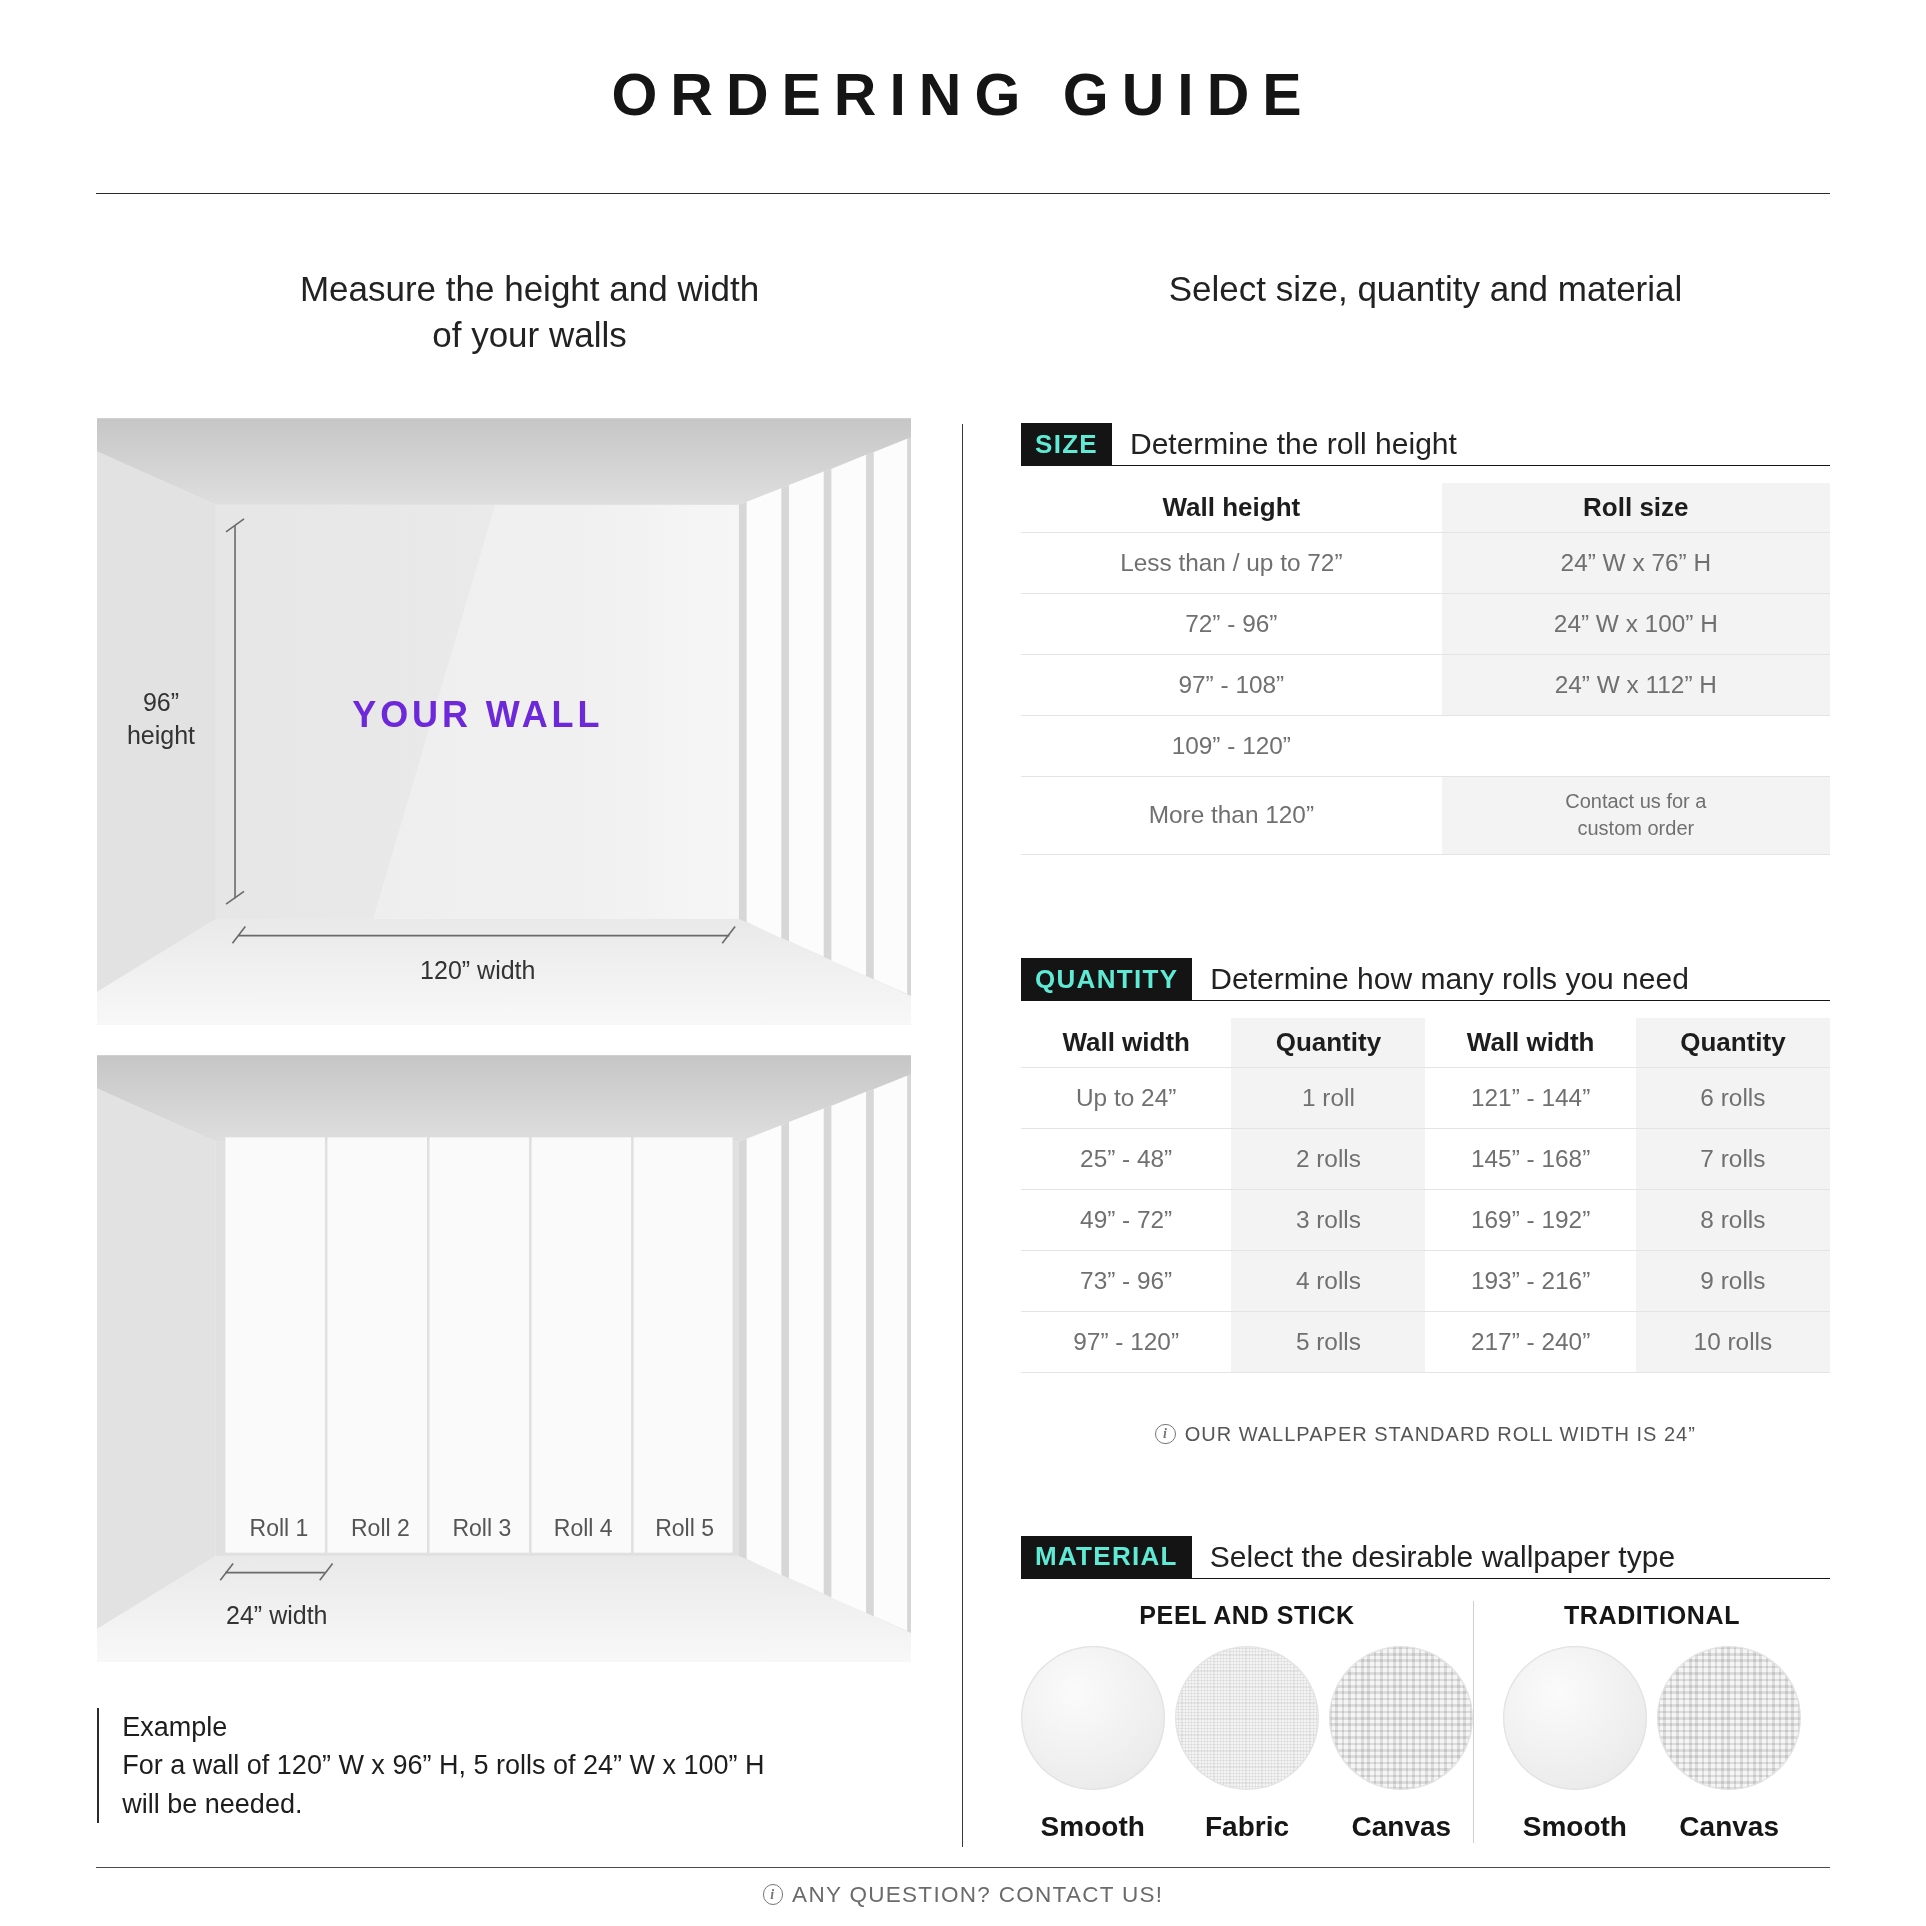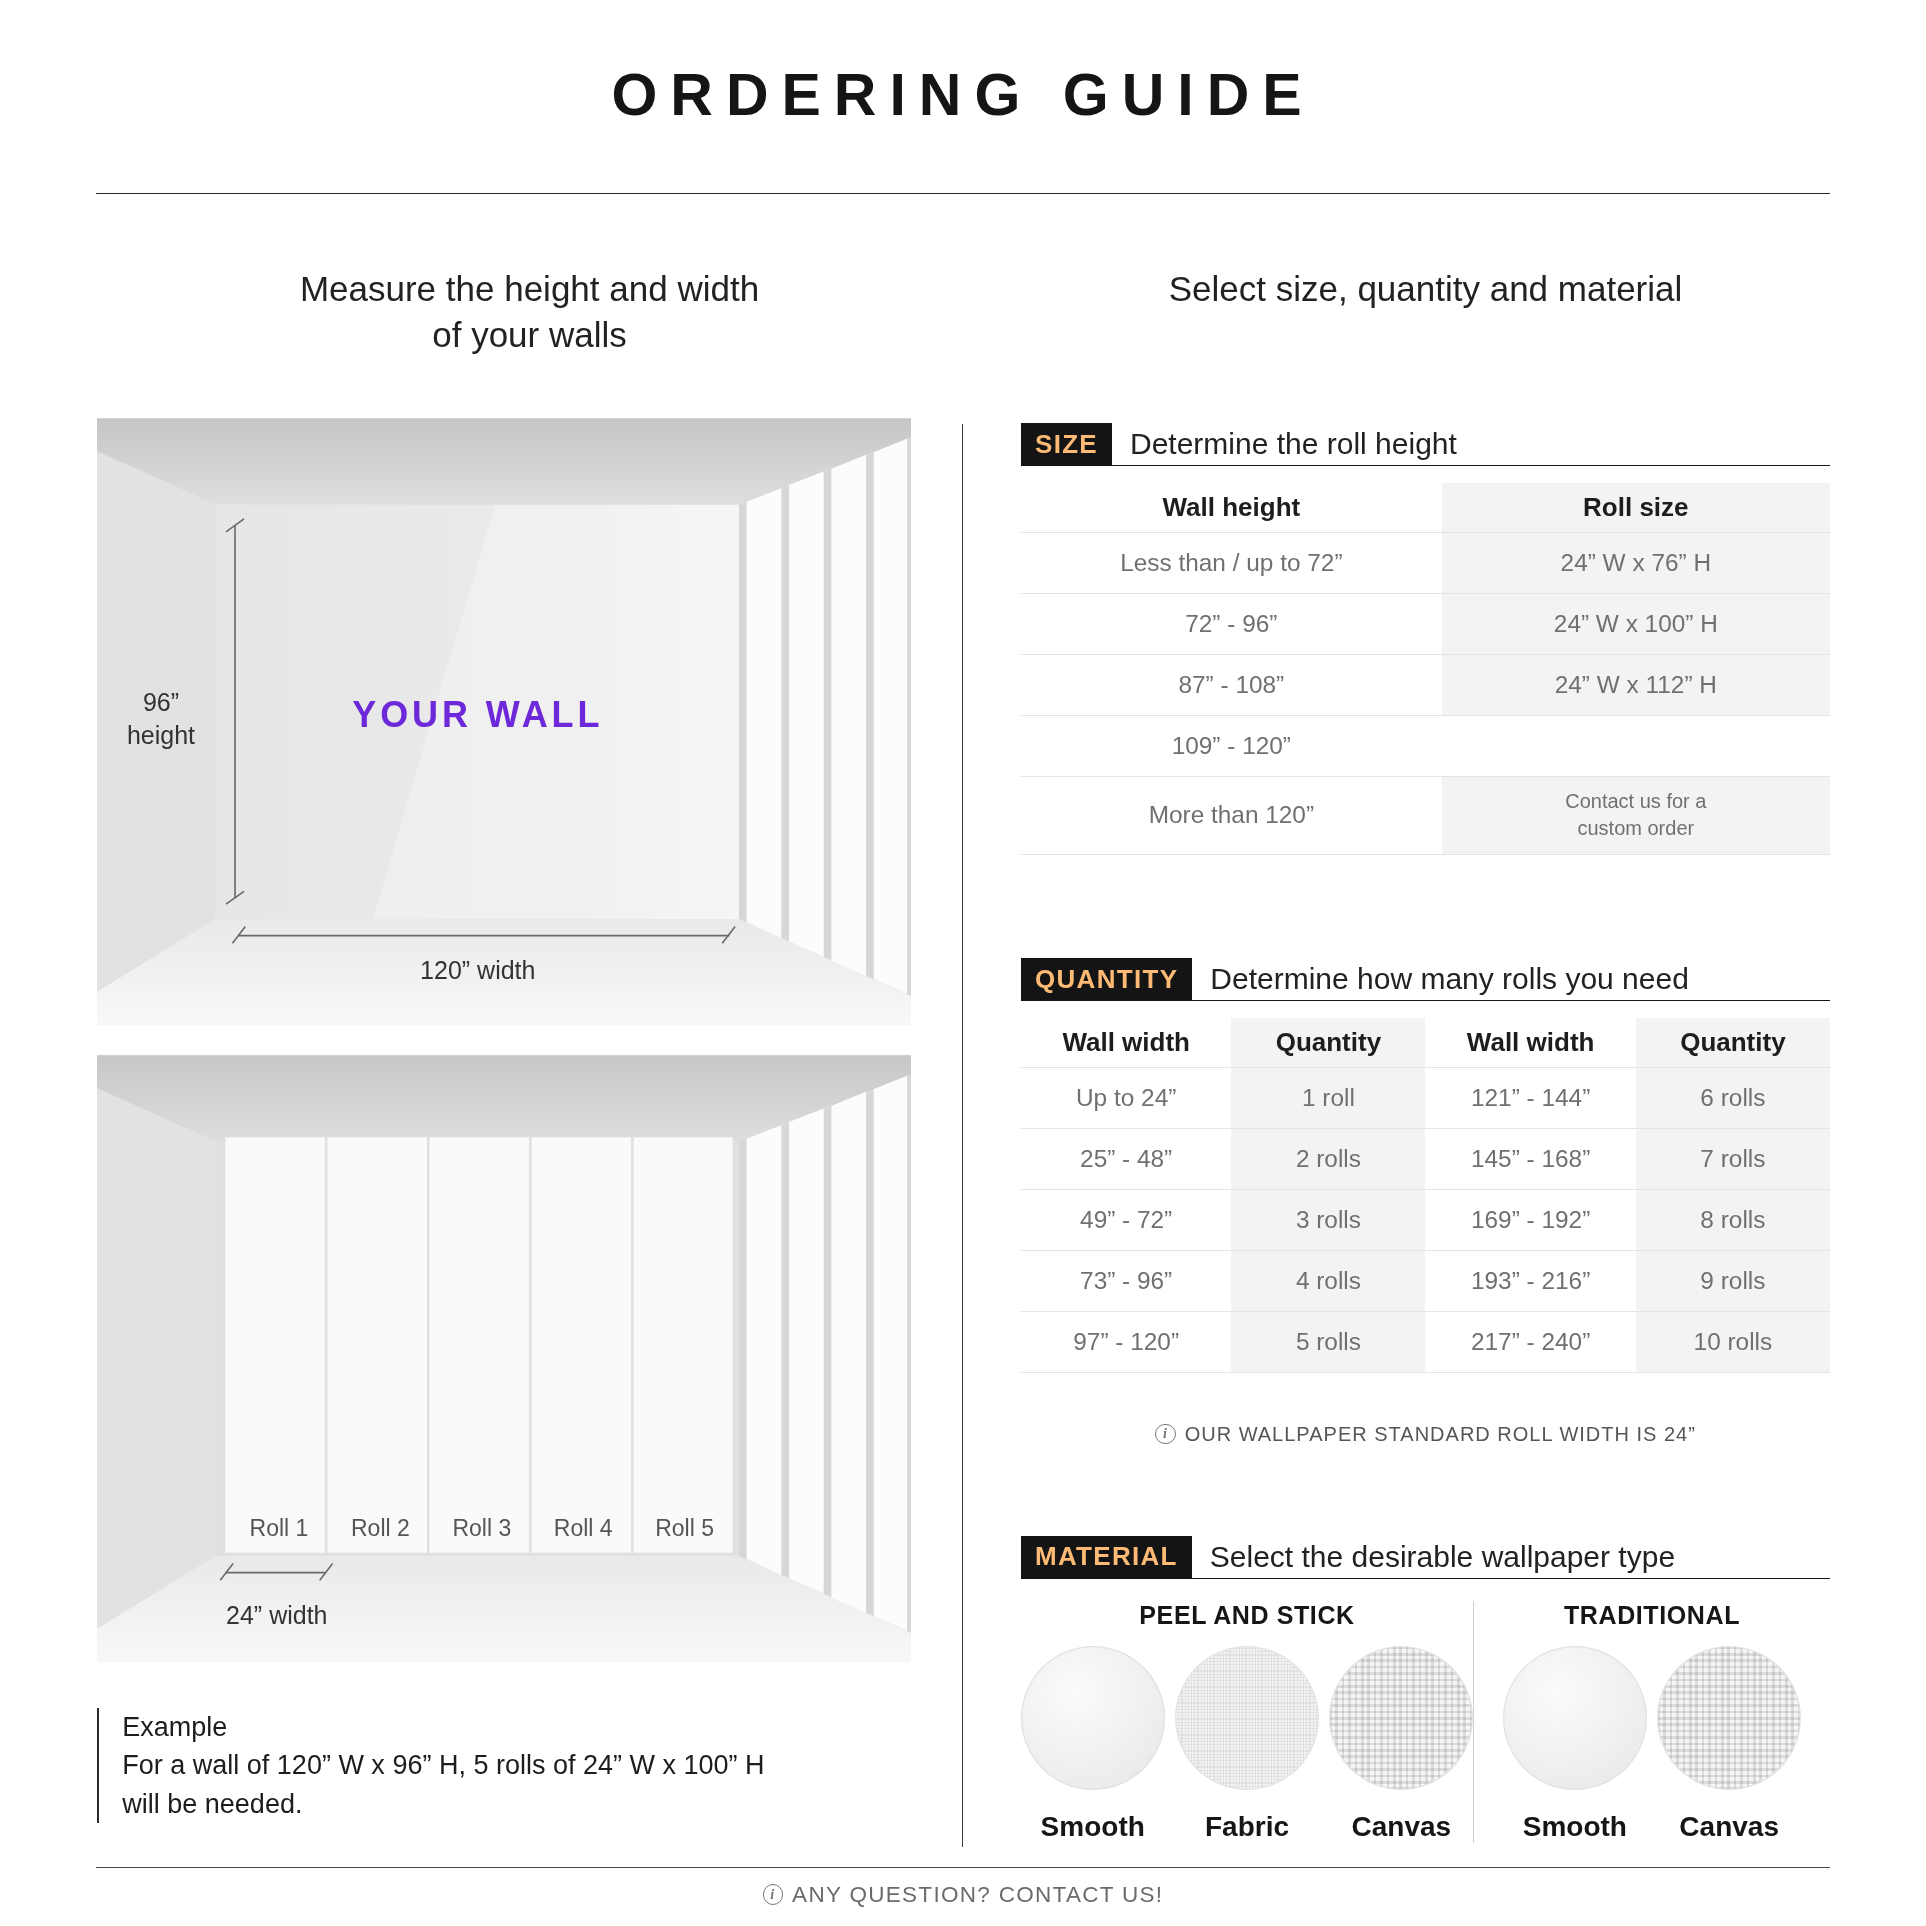--- a/index.html
+++ b/index.html
@@ -38,21 +38,21 @@
   
   .example { margin-top:46px; margin-left:1.3px; border-left:2.6px solid #2b2b2b; padding-left:23px;
     font-size:27px; line-height:1.42; color:#1d1d1d; }
 
   
   .section { }
   .size-section { margin-top:61px; }
   .qty-section { margin-top:103px; }
   .material-section { margin-top:90px; }
   .section-header { display:flex; align-items:flex-end; gap:18px; border-bottom:1.9px solid #141414; }
-  .badge { background:#141414; color:#fdba74; font-size:26px; font-weight:700; letter-spacing:1.3px;
+  .badge { background:#141414; color:#5eead4; font-size:26px; font-weight:700; letter-spacing:1.3px;
     line-height:1; padding:7.7px 14px 8.3px 14px; }
   .section-title { font-size:30px; color:#222; padding-bottom:3.9px; }
 
   
   .data-table { margin-top:16.7px; }
   .t-row { display:flex; align-items:stretch; border-bottom:1.3px solid #e4e4e4; }
   .t-cell { text-align:center; display:flex; align-items:center; justify-content:center; }
   .th { font-weight:700; font-size:26px; color:#1d1d1d; padding:9px 0; }
   .td { font-size:24.4px; color:#707070; padding:16px 0; }
   .gray { background:#f3f3f3; }
@@ -218,21 +218,21 @@
           </div>
           <div class="t-row">
             <div class="t-cell td sc1">Less than / up to 72”</div>
             <div class="t-cell td sc2 gray">24” W x 76” H</div>
           </div>
           <div class="t-row">
             <div class="t-cell td sc1">72” - 96”</div>
             <div class="t-cell td sc2 gray">24” W x 100” H</div>
           </div>
           <div class="t-row">
-            <div class="t-cell td sc1">87” - 108”</div>
+            <div class="t-cell td sc1">97” - 108”</div>
             <div class="t-cell td sc2 gray">24” W x 112” H</div>
           </div>
           <div class="t-row">
             <div class="t-cell td sc1">109” - 120”</div>
           </div>
           <div class="t-row">
             <div class="t-cell td sc1">More than 120”</div>
             <div class="t-cell td sc2 gray small pre">Contact us for a
 custom order</div>
           </div>

